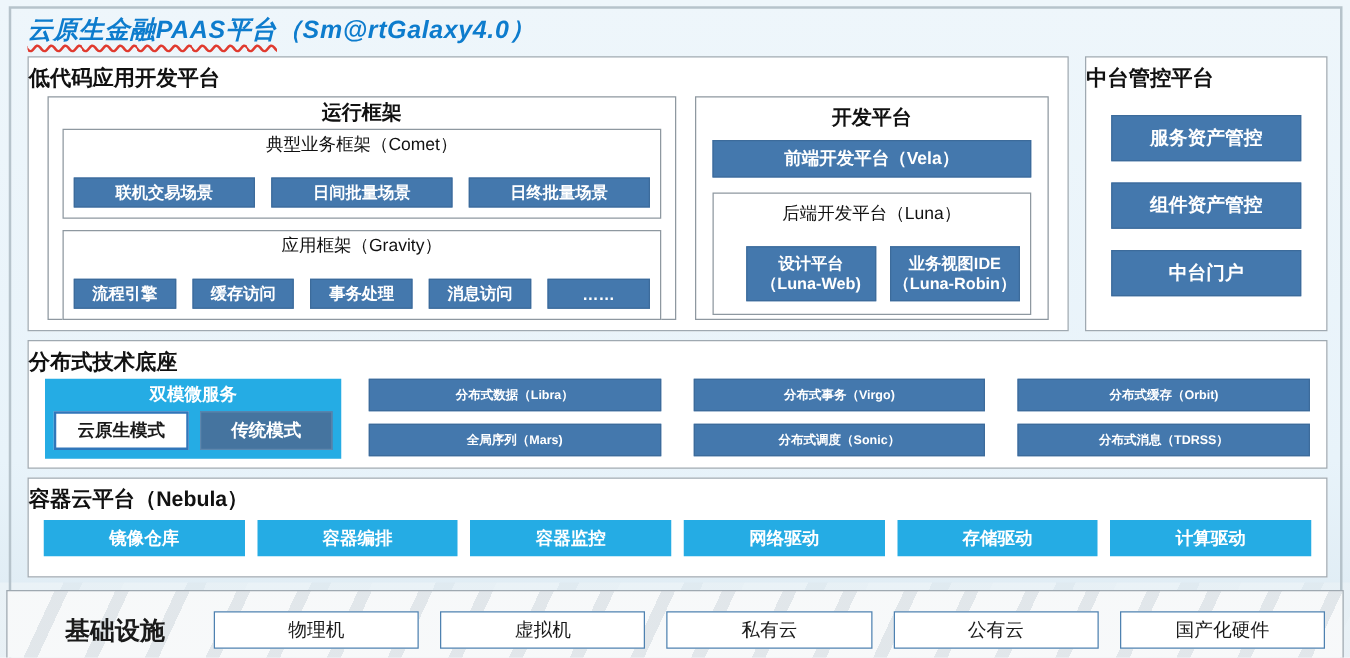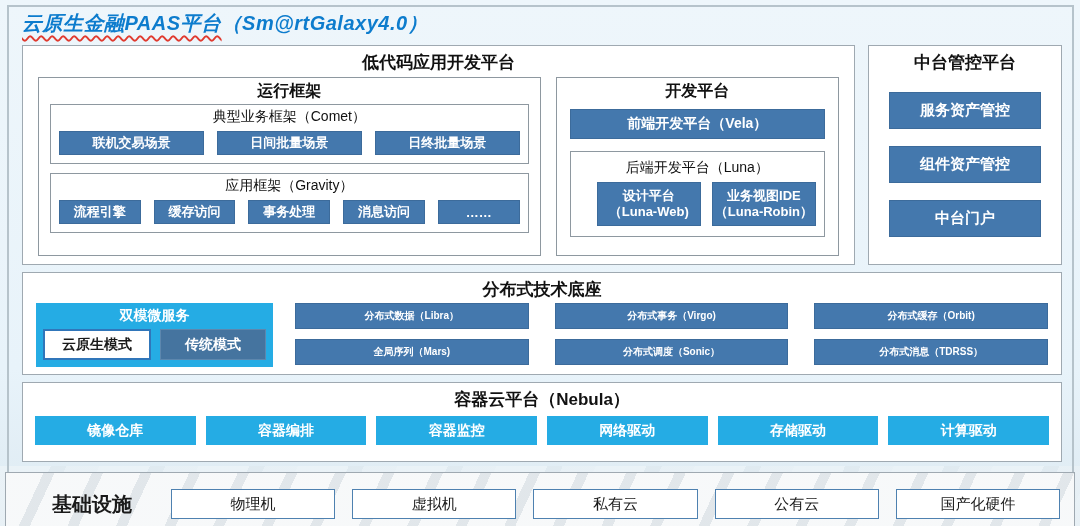--- a/index.html
+++ b/index.html
@@ -15,24 +15,24 @@
            background:repeating-linear-gradient(115deg,#f3f7f9 0 46px,#dfe7ec 46px 60px,#eef3f6 60px 90px); }
   .strip-wrap, .abs { position:absolute; }
   .page-title {
     position:absolute; left:22px; top:10px;
     font-size:20px; font-weight:bold; font-style:italic; color:#0d7ccd;
     letter-spacing:.5px;
   }
   .squiggle { text-decoration:underline wavy #e03a2f 1.5px; text-underline-offset:5px; }
 
   .box { position:absolute; background:#fff; border:1px solid #9fa9b1; }
-  .inner-box { background:#fff; border:1px solid #8e98a0; }
-  .sec-title  { text-align:center; font-weight:bold; font-size:17px; padding-top:5px; color:#111; }
+  .inner-box { background:#fff; border:1px solid #8e98a0;justify-content:center; }
+  .sec-title  { font-weight:bold; font-size:17px; padding-top:5px; color:#111; }
   .sub-title  { text-align:center; font-weight:bold; font-size:16px; padding:3px 0 2px; color:#111; }
-  .mini-title { text-align:center; font-size:14px; padding:3px 0 5px; color:#111; }
+  .mini-title { text-align:center; font-size:14px; padding:3px 0 17px; color:#111; }
 
   .btn-steel {
     background:#4478ad; color:#fff; font-weight:bold; font-size:13px;
     display:flex; align-items:center; justify-content:center; text-align:center;
     border:1px solid #3c6b9b;
   }
   .btn-cyan {
     background:#25ace4; color:#fff; font-weight:bold; font-size:14px;
     display:flex; align-items:center; justify-content:center;
   }

